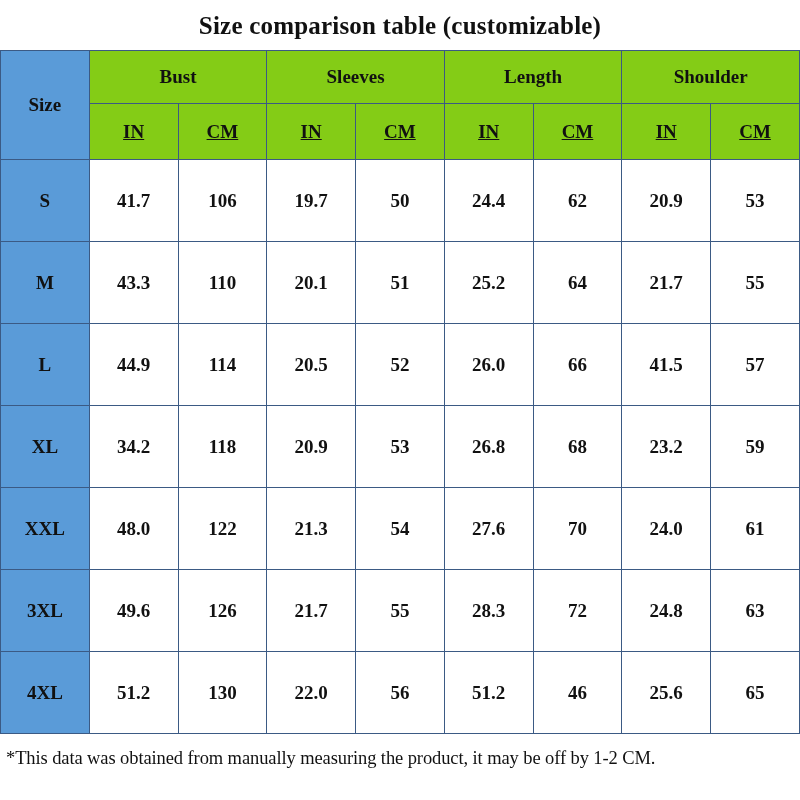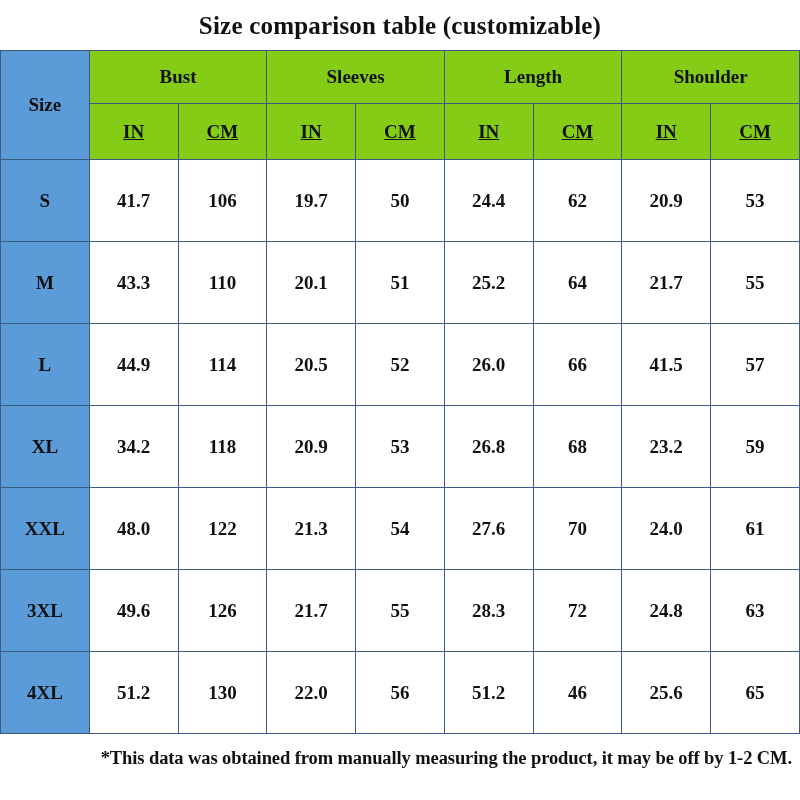--- a/index.html
+++ b/index.html
@@ -69,24 +69,23 @@
   .cell {
     background: #ffffff;
     height: 81px;
     font-size: 19px;
   }
   .col-size { width: 84px; }
   .col-val  { width: 87px; text-decoration: underline; }
   #footnote {
     padding: 14px 8px 0 6px;
     font-size: 18.5px;
-    font-weight: bold;
+    font-weight: normal;
     color: #111111;
     letter-spacing: -0.1px;
-    text-align: right;
   }
 </style>
 </head>
 <body>
 
 <div id="page">
 
   <div id="title">Size comparison table (customizable)</div>
 
   <table class="size-table">

